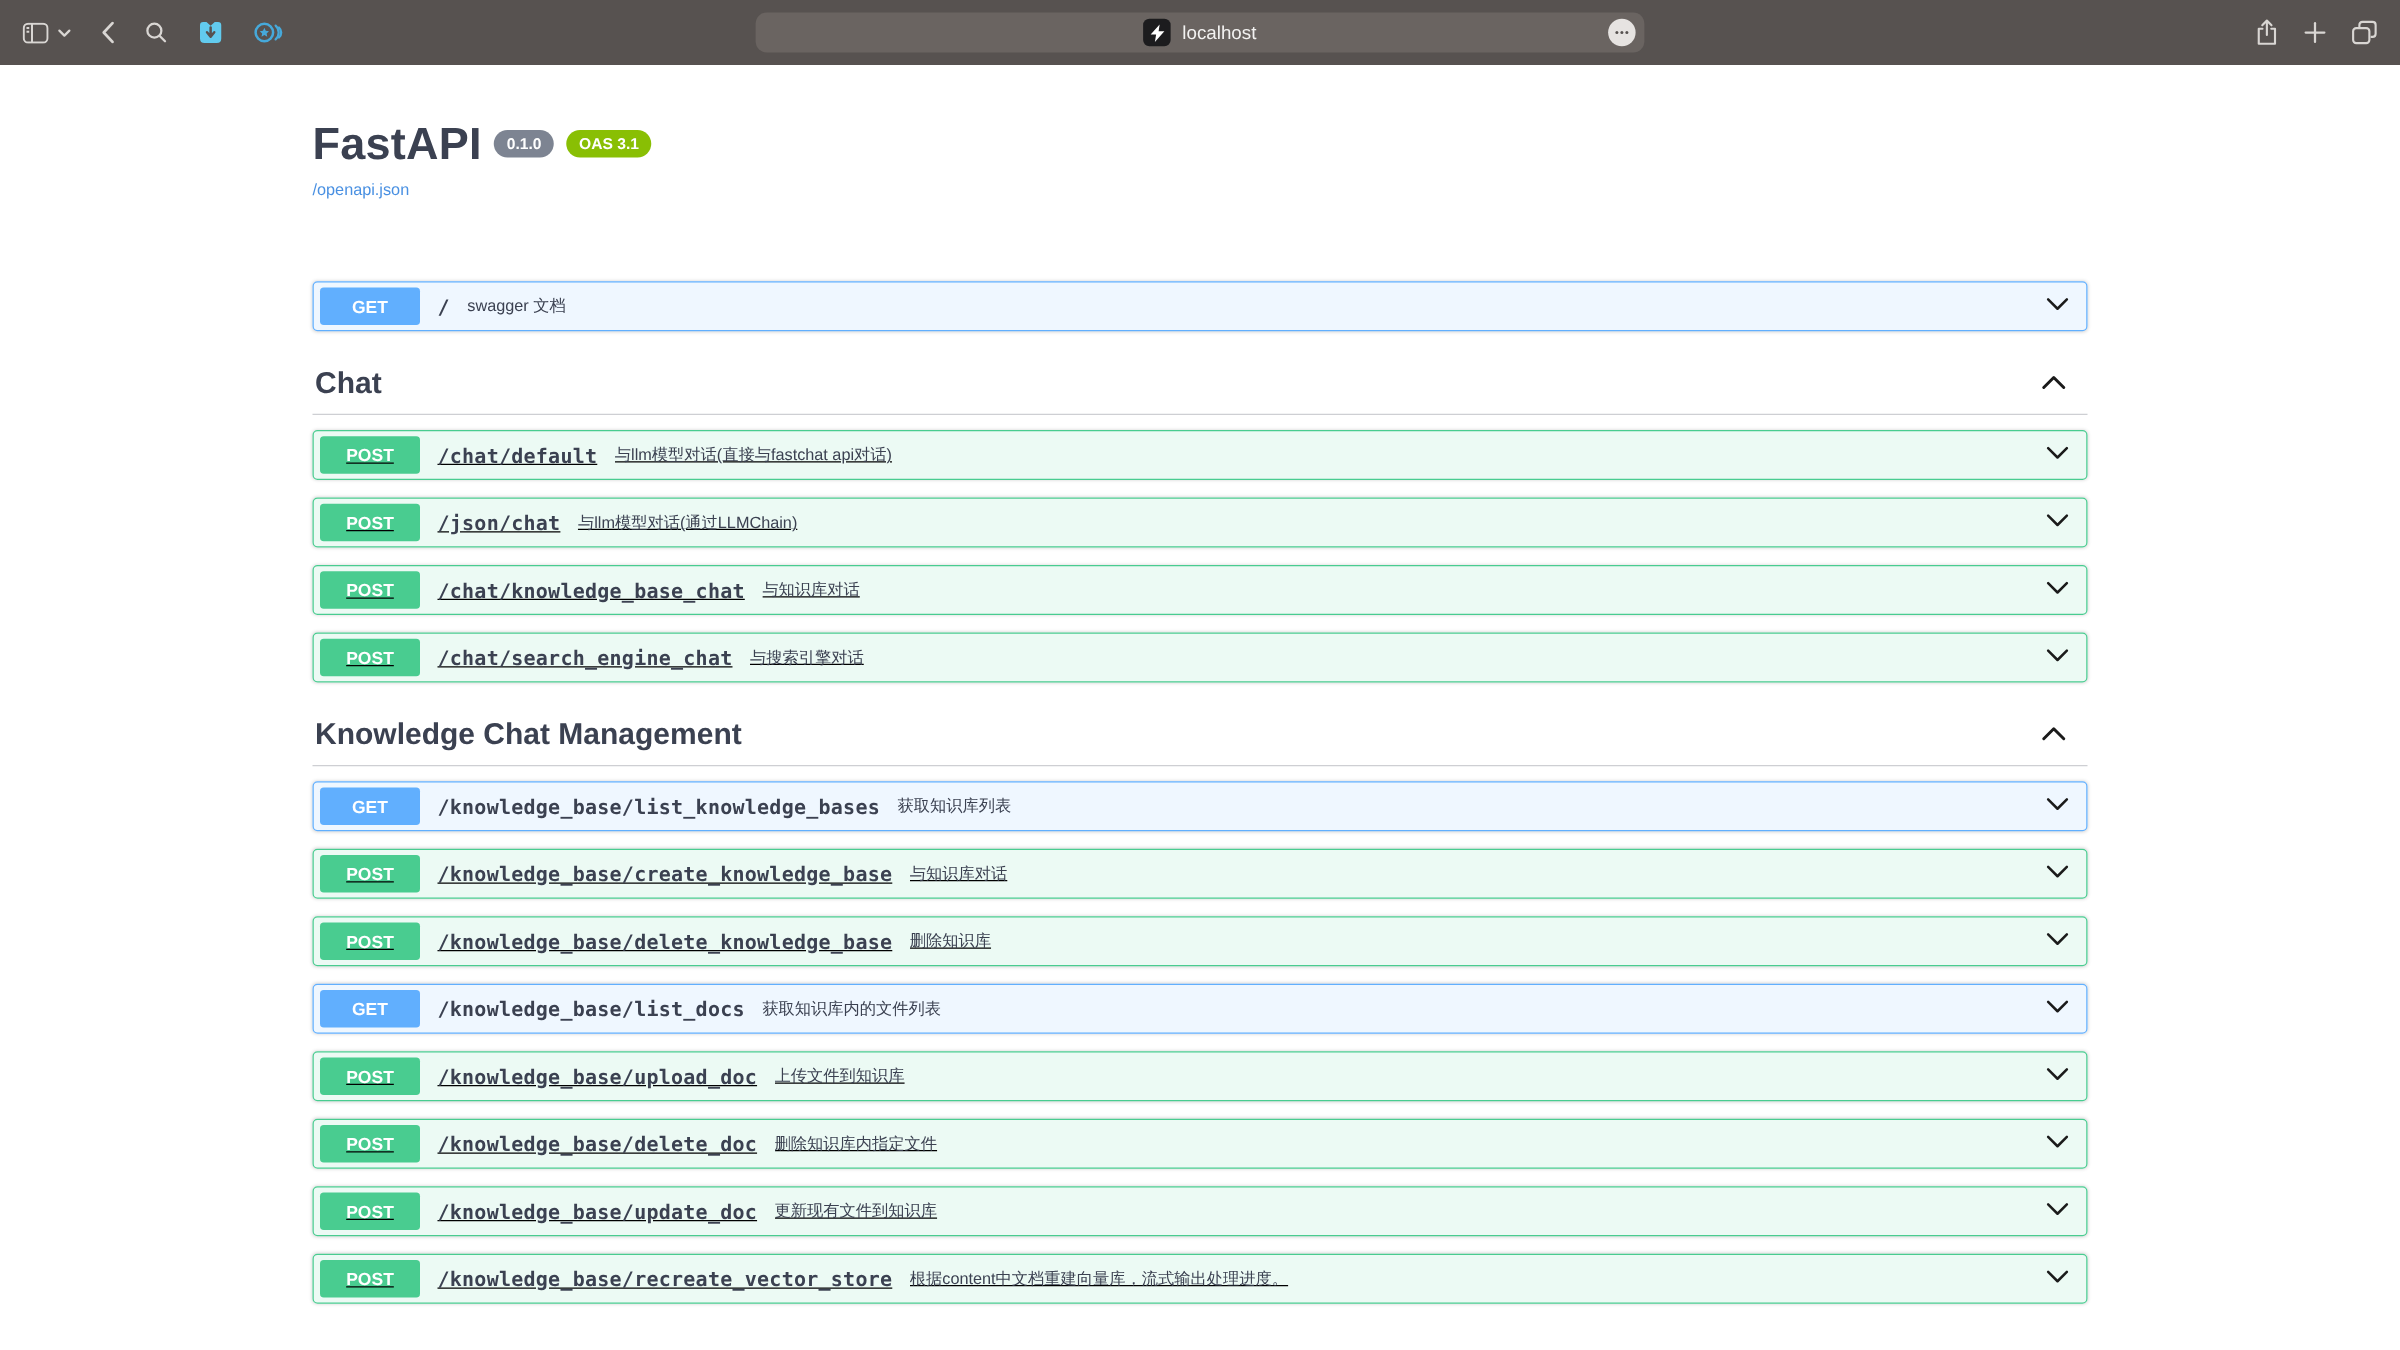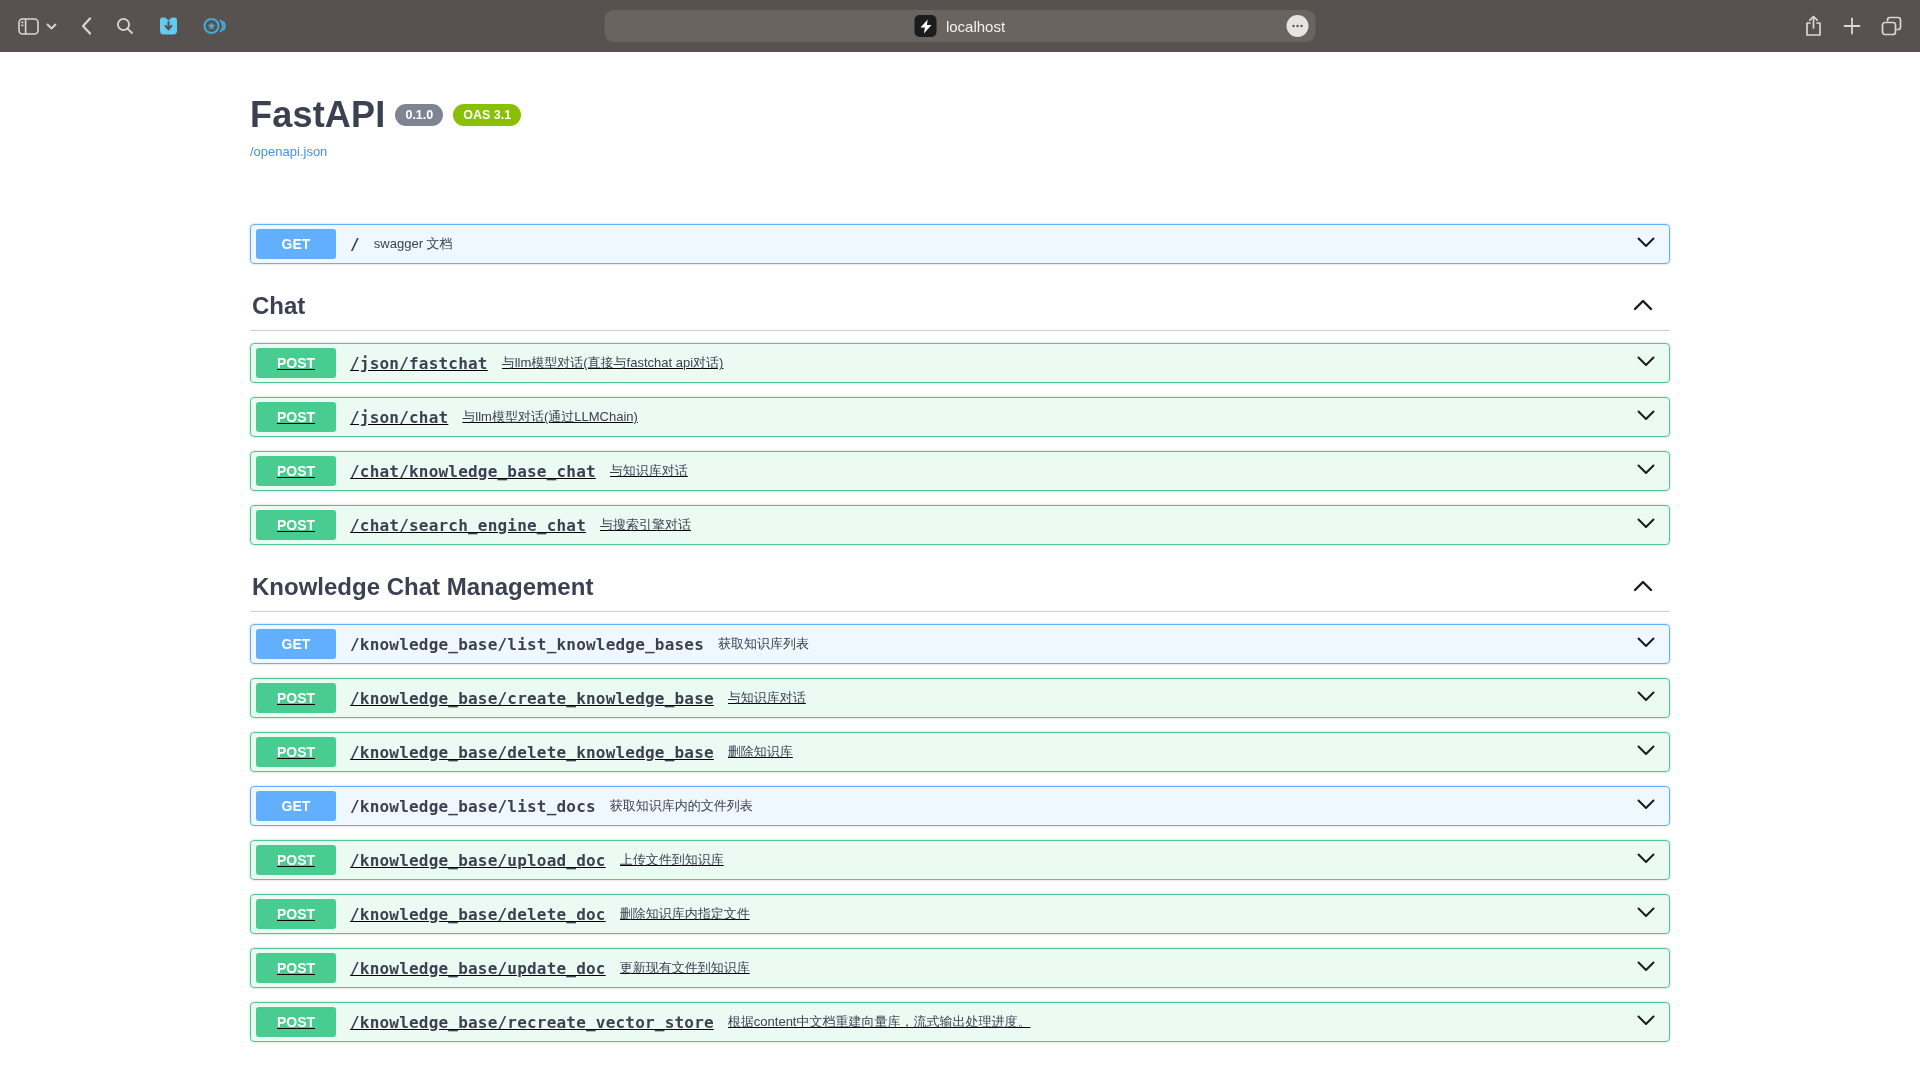--- a/index.html
+++ b/index.html
@@ -219,21 +219,21 @@
         <span>
           <svg width="22" height="14" viewBox="0 0 22 14" fill="none" stroke="#1b1b1b" stroke-width="2.4" stroke-linecap="round" stroke-linejoin="round">
             <path d="M3 11 L11 3 L19 11"></path>
           </svg>
         </span>
       </button>
     </div>
     <div class="section-rows">
   <div class="opblock post">
     <span class="opblock-method">POST</span>
-    <span class="opblock-path">/json/fastchat</span>
+    <span class="opblock-path">/chat/default</span>
     <span class="opblock-desc">与llm模型对话(直接与fastchat api对话)</span>
     <button class="opblock-arrow">
       <span>
         <svg width="20" height="13" viewBox="0 0 20 13" fill="none" stroke="#1b1b1b" stroke-width="2" stroke-linecap="round" stroke-linejoin="round">
           <path d="M2.5 2.5 L10 10 L17.5 2.5"></path>
         </svg>
       </span>
     </button>
   </div>
 

